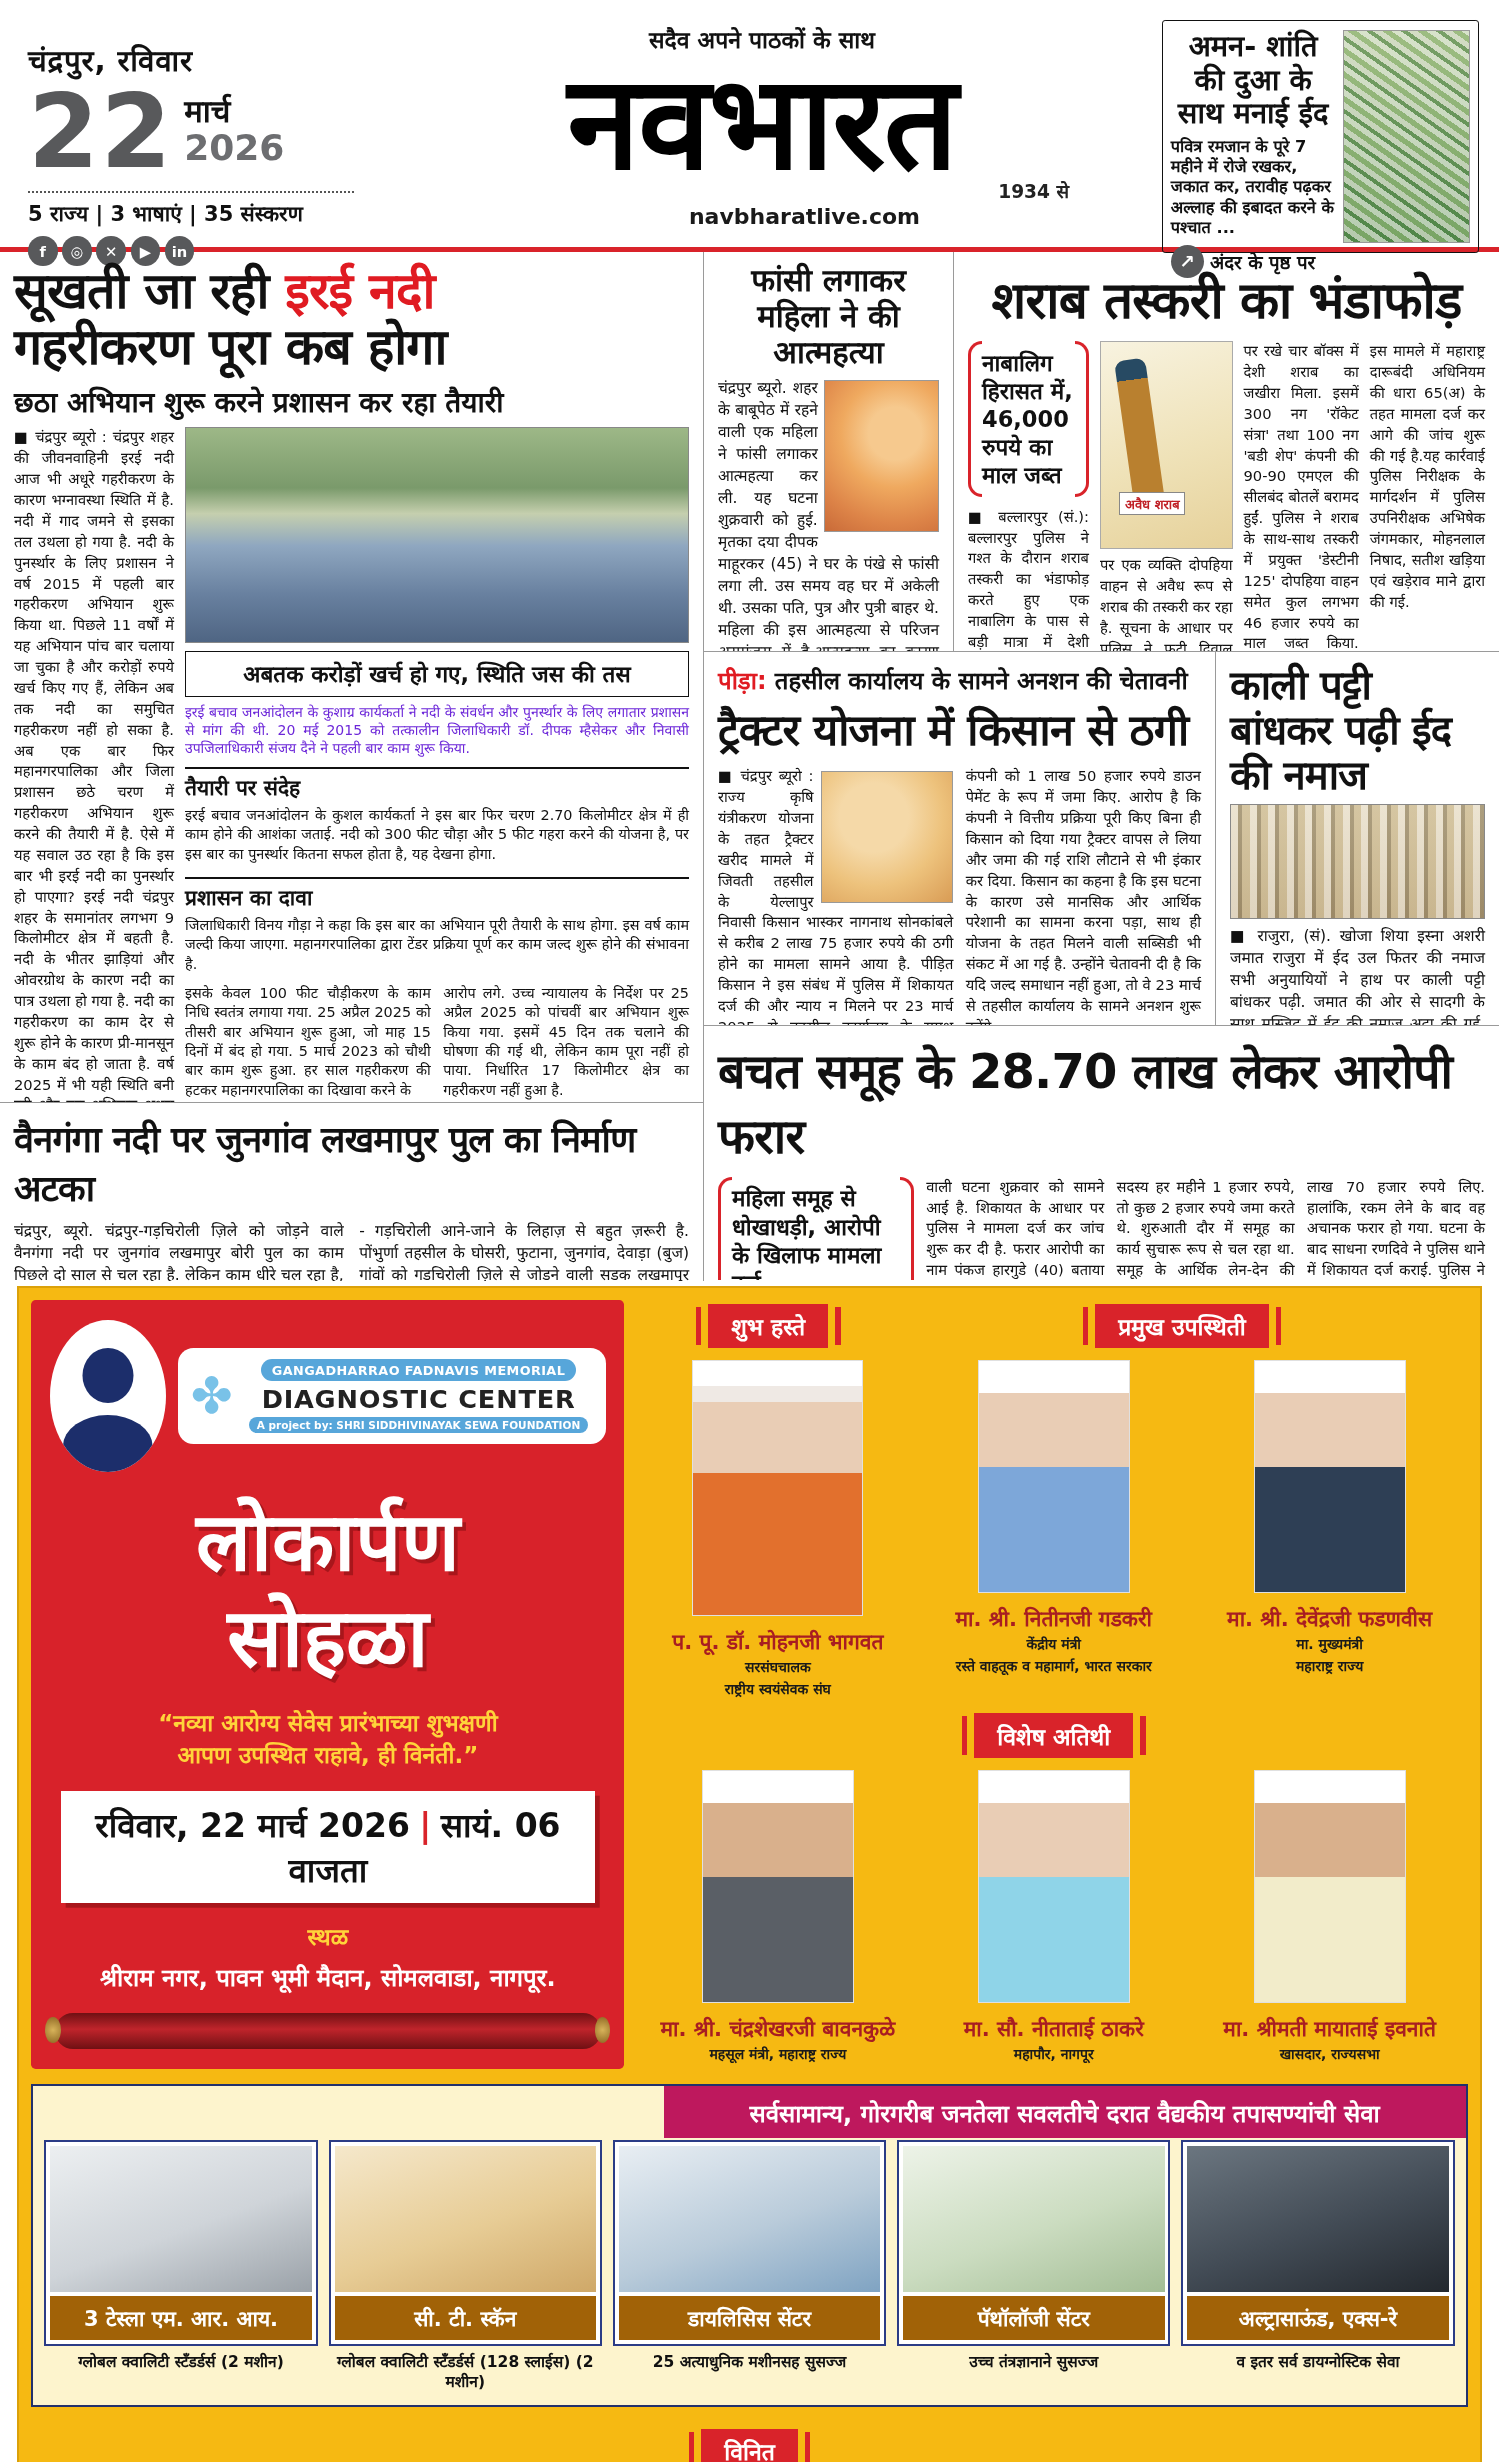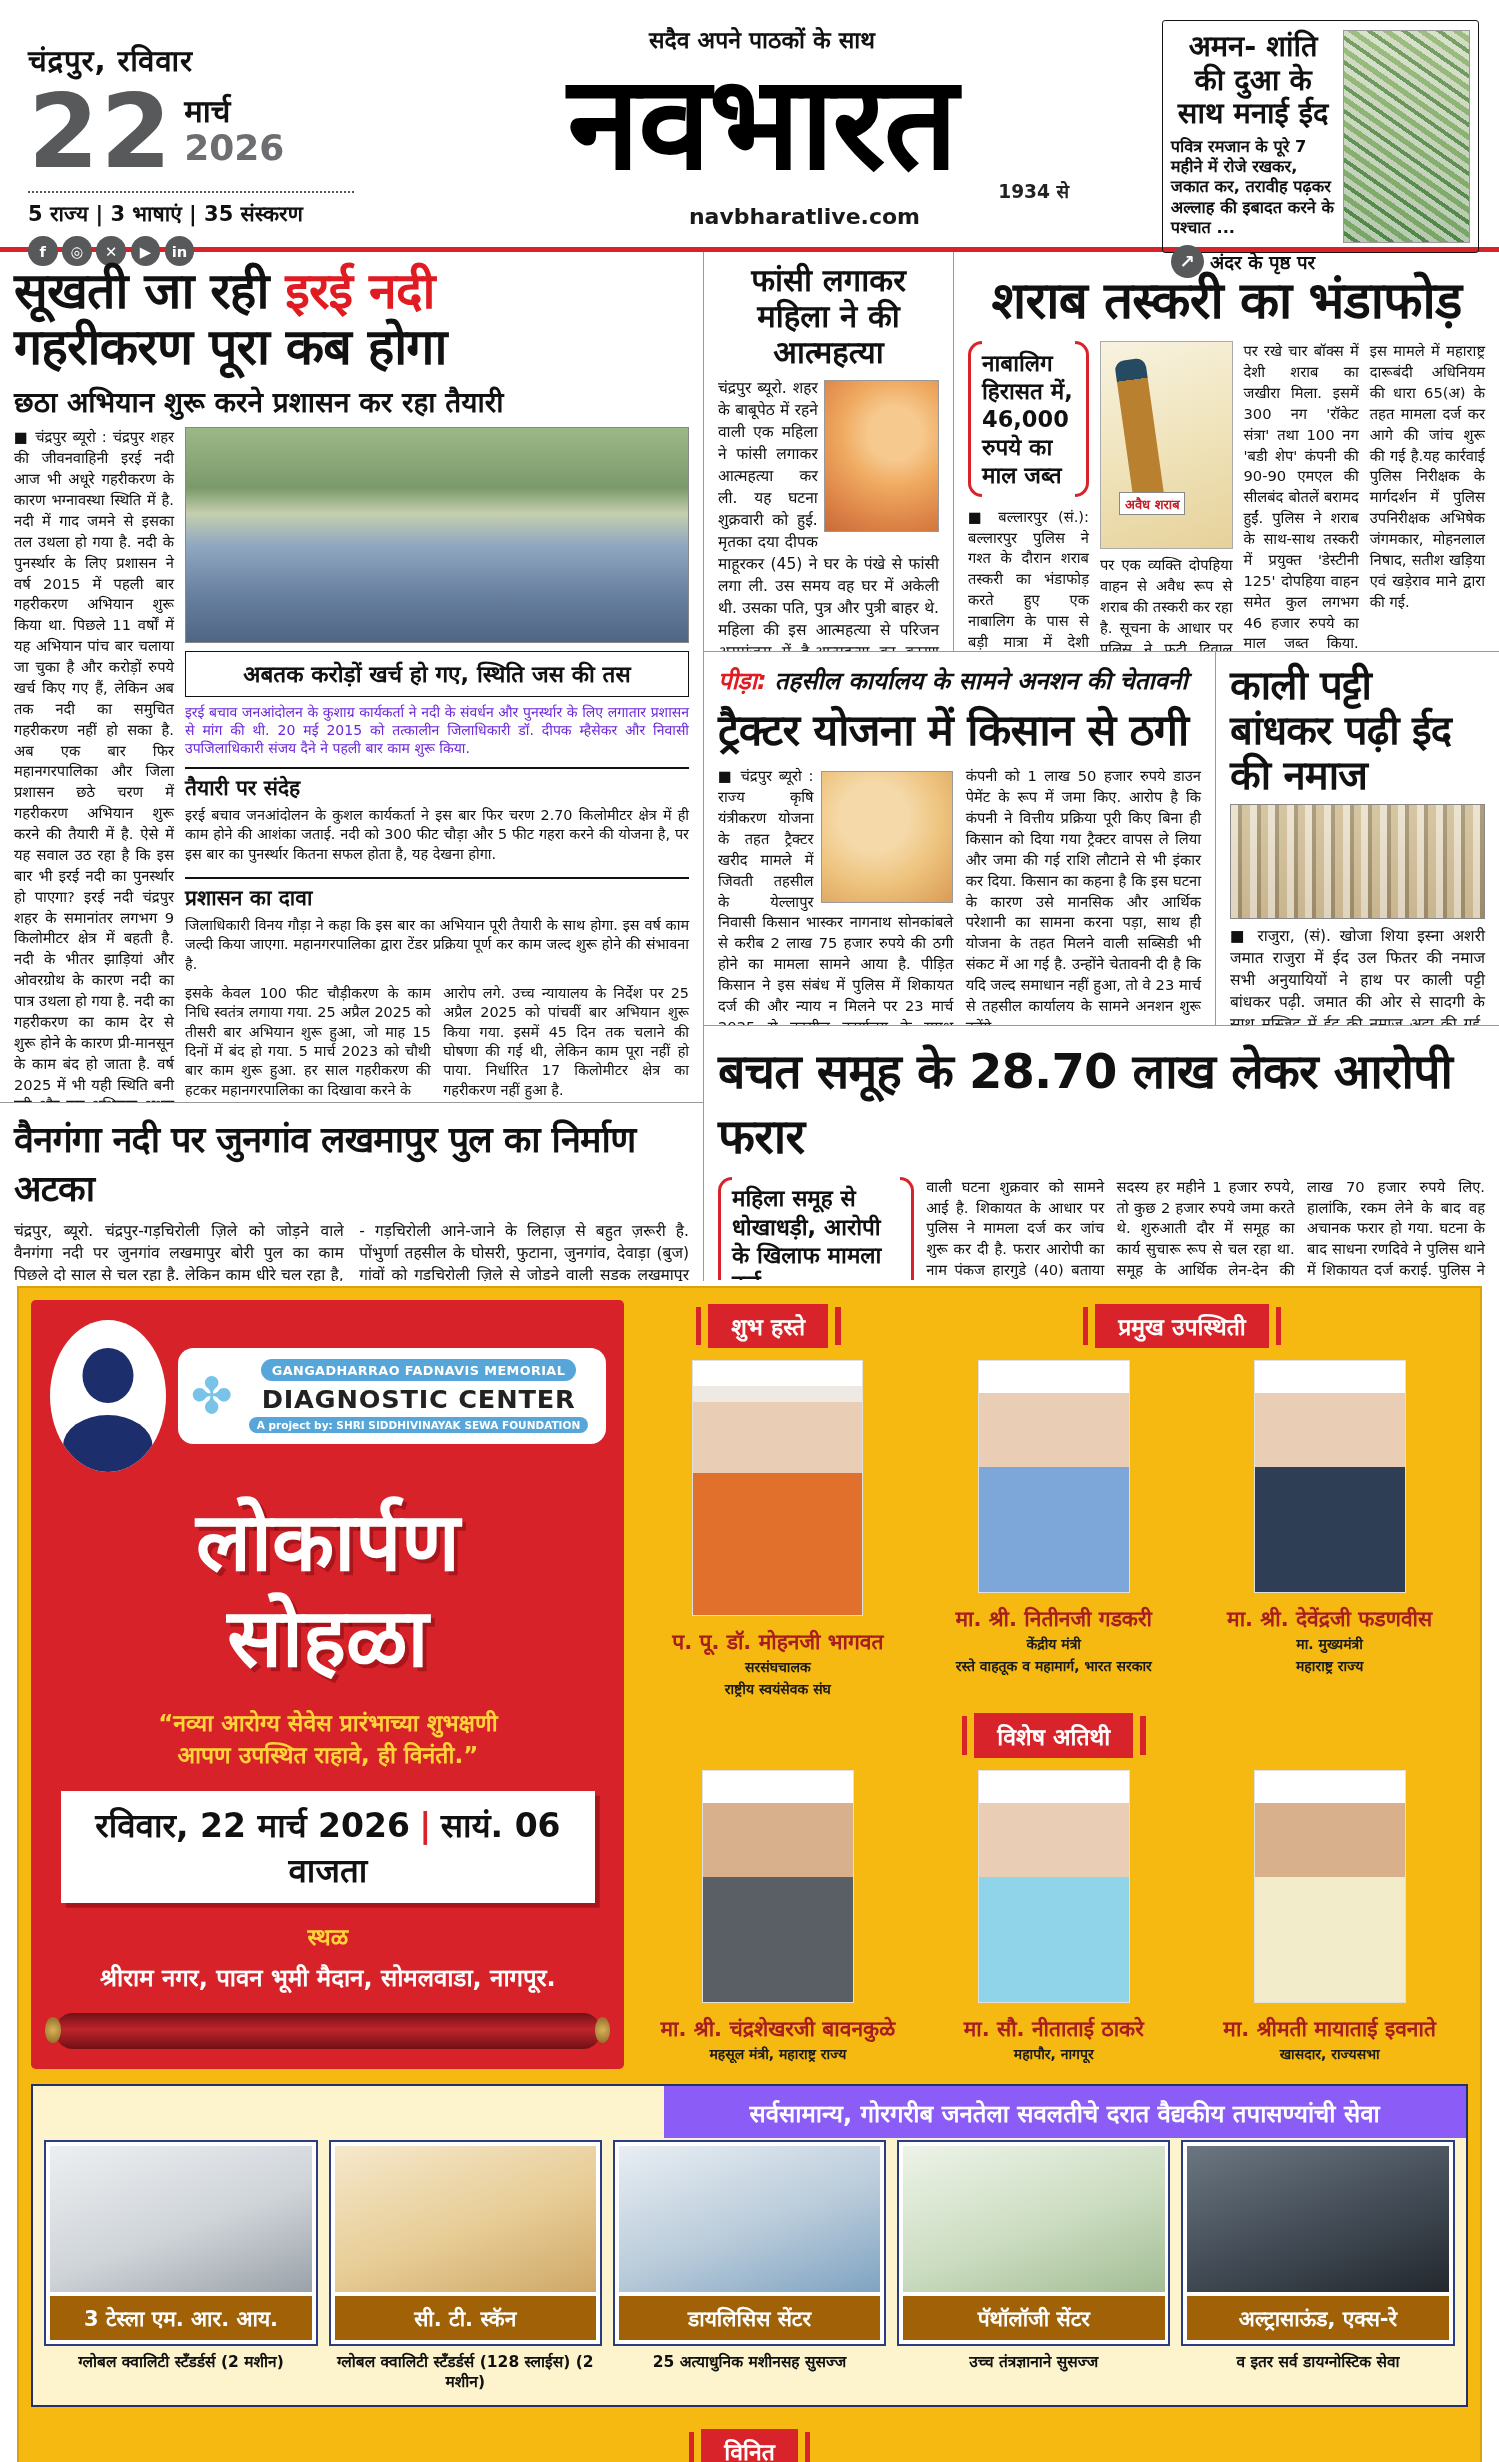--- a/index.html
+++ b/index.html
@@ -77,21 +77,21 @@
   .pq { position:relative; padding:7.8px 14px; font-size:22.5px; font-weight:900; line-height:1.25; margin-bottom:9.3px; }
   .pq::before { content:""; position:absolute; left:0; top:0; bottom:0; width:11px; border:3.9px solid #d9232a; border-right:none; border-radius:17px 0 0 17px; }
   .pq::after { content:""; position:absolute; right:0; top:0; bottom:0; width:11px; border:3.9px solid #d9232a; border-left:none; border-radius:0 17px 17px 0; }
   .cartoon { height:208px; background:linear-gradient(160deg,#f8f3e0,#efe2b8 55%,#e6d19a); border:0.8px solid #aaa; position:relative; margin-bottom:6.2px; }
   .bottle { position:absolute; left:18%; top:8%; width:24%; height:70%; background:linear-gradient(180deg,#274a63 0 14%, #b9802f 14% 100%); border-radius:9.3px 9.3px 4.7px 4.7px; transform:rotate(-8deg); }
   .bottle-label { position:absolute; left:14%; bottom:16%; background:#fff; color:#c02026; font-size:13px; font-weight:900; padding:1.6px 4.7px; border:0.8px solid #888; }
 
   
   .row2 { display:flex; height:374px; border-bottom:0.8px solid #9a9a9a; }
   .tractor { width:512px; border-right:0.8px solid #9a9a9a; overflow:hidden; }
-  .tr-kick { font-size:24px; font-weight:800; margin-bottom:3.1px;font-style:italic; }
+  .tr-kick { font-size:24px; font-weight:800; margin-bottom:3.1px; }
   .tr-kick .red { color:#e01b22; font-weight:900; }
   .tr-h { font-size:43px; font-weight:900; letter-spacing:-0.8px; margin-bottom:7.8px; }
   .tr-cols { display:grid; grid-template-columns:1fr 1fr; gap:12.4px; }
   .tr-img { float:right; width:132px; height:132px; margin:4.7px 0 4.7px 7.8px; background:
       radial-gradient(circle at 40% 35%, #f5d9a8 0 30%, #edc27c 60%, #d99c55 100%); border:0.8px solid #999; }
   .namaz { flex:1; overflow:hidden; }
   .namaz-h { font-size:40px; font-weight:900; line-height:1.12; letter-spacing:-0.8px; margin-bottom:6.2px; }
   .namaz-photo { height:115px; background:
       repeating-linear-gradient(90deg, rgba(255,255,255,.5) 0 7px, rgba(90,80,60,.35) 7px 11px, rgba(210,195,160,.5) 11px 18.6px),
       linear-gradient(180deg,#d9c9a4,#bfa87e); border:0.8px solid #888; margin-bottom:6.2px; }
@@ -136,21 +136,21 @@
   .g-row { display:flex; justify-content:space-around; align-items:flex-start; }
   .person { text-align:center; width:31%; }
   .p-photo { width:152px; height:233px; margin:0 auto; background:#fff; border:0.8px solid #e0e0e0; }
   .p-photo.big { width:171px; height:256px; }
   .p-name { font-size:21px; font-weight:900; color:#a81d22; margin-top:11px; }
   .p-role { font-size:14px; font-weight:700; color:#1a1a1a; line-height:1.3; margin-top:3.1px; }
   .g-h3row { text-align:center; margin:15.5px 0 12.4px; }
 
   
   .services { margin-top:15.5px; background:#fdf4cd; border:2.3px solid #23316b; position:relative; padding:54px 11px 12.4px; }
-  .svc-header { position:absolute; top:0; right:0; width:56%; background:#8b5cf6; color:#fff; font-size:24px; font-weight:800; padding:9.3px 15.5px; text-align:center; }
+  .svc-header { position:absolute; top:0; right:0; width:56%; background:#be185d; color:#fff; font-size:24px; font-weight:800; padding:9.3px 15.5px; text-align:center; }
   .svc-row { display:flex; gap:11px; }
   .svc { flex:1; text-align:center; }
   .svc-frame { border:2.3px solid #2b3c86; background:#fff; padding:3.9px; }
   .svc-img { height:146px; }
   .svc-cap { background:#a16207; color:#fff; font-size:21px; font-weight:800; padding:7.8px 3.1px; margin-top:3.9px; }
   .svc-sub { font-size:15.5px; font-weight:800; color:#111; margin-top:7.8px; line-height:1.25; }
 
   
   .committee-head { text-align:center; margin:22px 0 11px; }
 </style>

